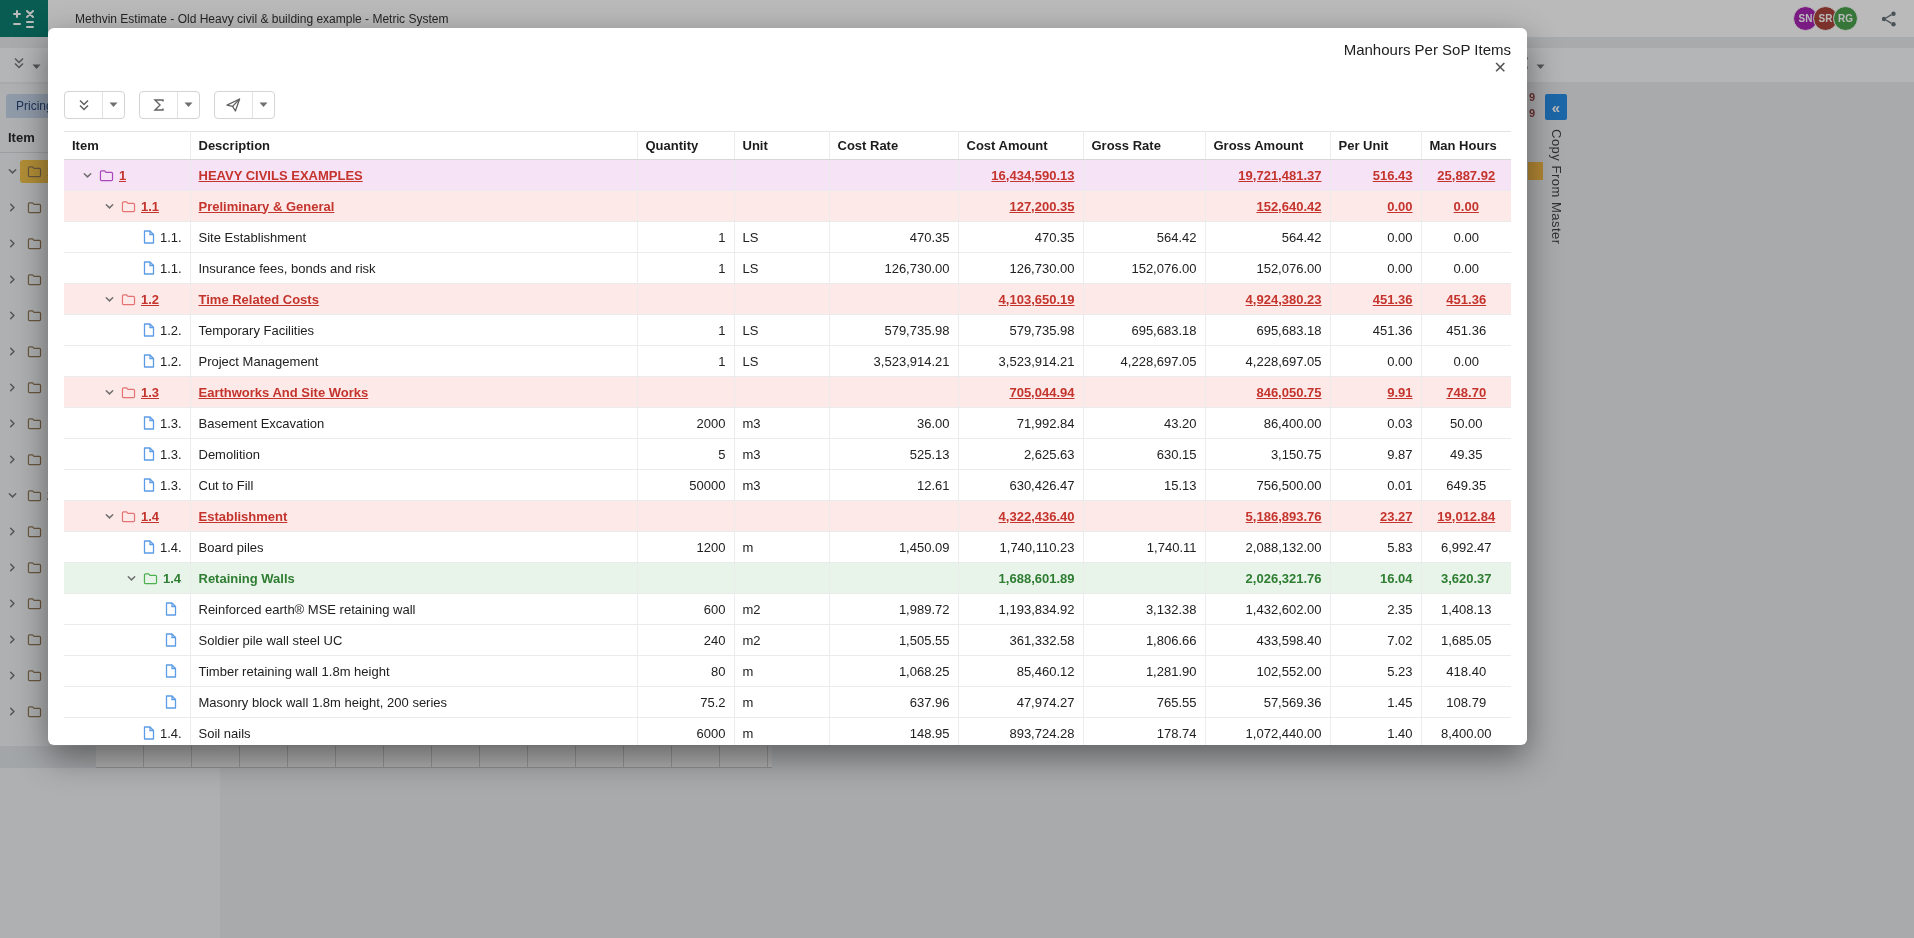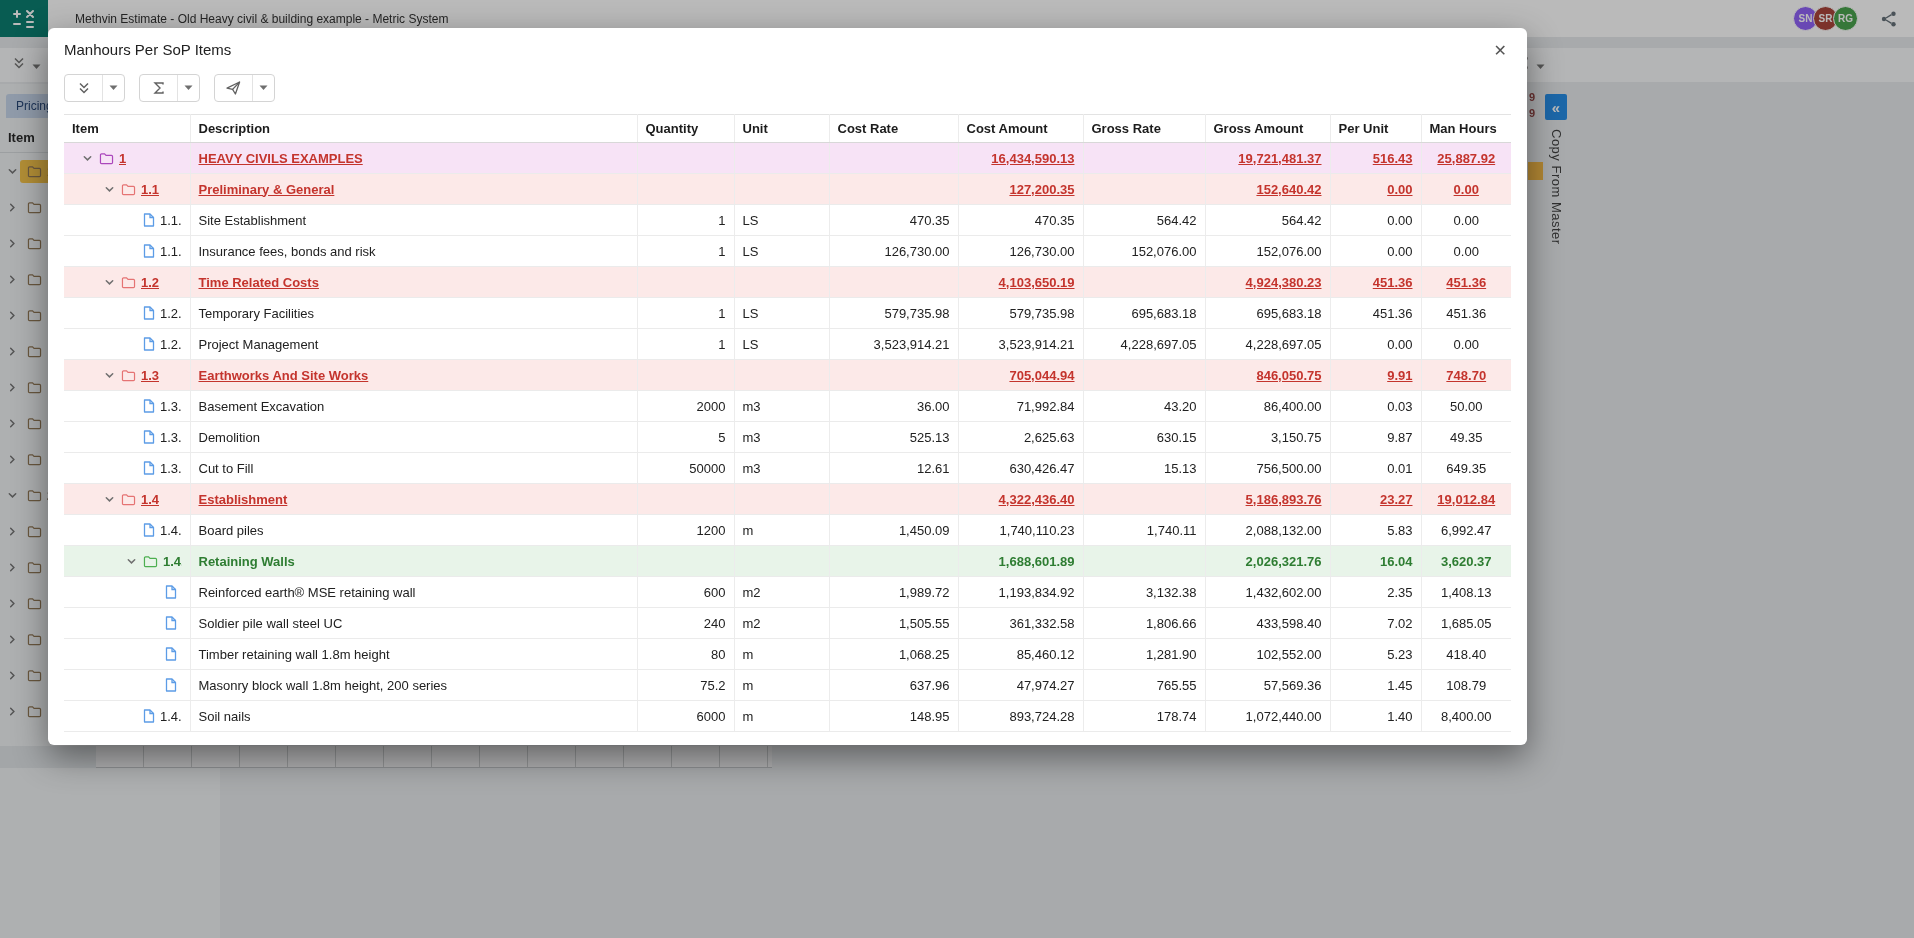--- a/index.html
+++ b/index.html
@@ -83,21 +83,21 @@
   }
 
   
   .overlay { position: absolute; inset: 0; background: rgba(25,25,28,0.30); z-index: 5; }
 
   .modal {
     position: absolute; left: 48px; top: 28px; width: 1479px; height: 717px;
     background: #fff; border-radius: 6px; z-index: 10;
     box-shadow: 0 12px 34px rgba(0,0,0,.45); overflow: hidden;
   }
-  .modal-header { display: flex; align-items: flex-start; padding: 13px 16px 8px; }
+  .modal-header { display: flex; align-items: flex-end; padding: 13px 16px 8px; flex-direction: column; }
   .modal-title { font-size: 15px; font-weight: 400; color: #212121; }
   .close-btn {
     margin-left: auto; background: none; border: none; cursor: pointer;
     font-size: 16px; color: #555; line-height: 1; padding: 2px 4px;
   }
 
   .toolbar { display: flex; gap: 14px; padding: 5px 16px 12px; }
   .split {
     display: inline-flex; align-items: stretch; height: 28px;
     border: 1px solid #d4d4d4; border-radius: 4px; background: #fff; overflow: hidden;
@@ -143,21 +143,21 @@
       <svg width="26" height="22" viewBox="0 0 26 22" fill="none" stroke="#ffffff" stroke-width="2" stroke-linecap="round">
         <path d="M6 3v6M3 6h6"></path>
           <path d="M16 3l6 6M22 3l-6 6"></path>
           <path d="M3 16h6"></path>
           <path d="M16 14h6M16 19h6"></path>
       </svg>
     </div>
     <div class="app-title">Methvin Estimate - Old Heavy civil &amp; building example - Metric System</div>
     <div class="topbar-right">
       <div class="avatars">
-          <div class="avatar" style="background: #8b5cf6;">SN</div>
+          <div class="avatar" style="background: #a21caf;">SN</div>
           <div class="avatar" style="background: rgb(166, 61, 51);">SR</div>
           <div class="avatar" style="background: rgb(67, 160, 71);">RG</div>
         </div>
       <span style="display:flex;">
         <svg width="18" height="18" viewBox="0 0 18 18">
           <circle cx="4" cy="9" r="2.2" fill="#5f6b73"></circle>
             <circle cx="13.5" cy="3.8" r="2.2" fill="#5f6b73"></circle>
             <circle cx="13.5" cy="14.2" r="2.2" fill="#5f6b73"></circle>
           <path d="M6 8l5.5-3.4M6 10l5.5 3.4" stroke="#5f6b73" stroke-width="1.4" fill="none"></path>
         </svg>

